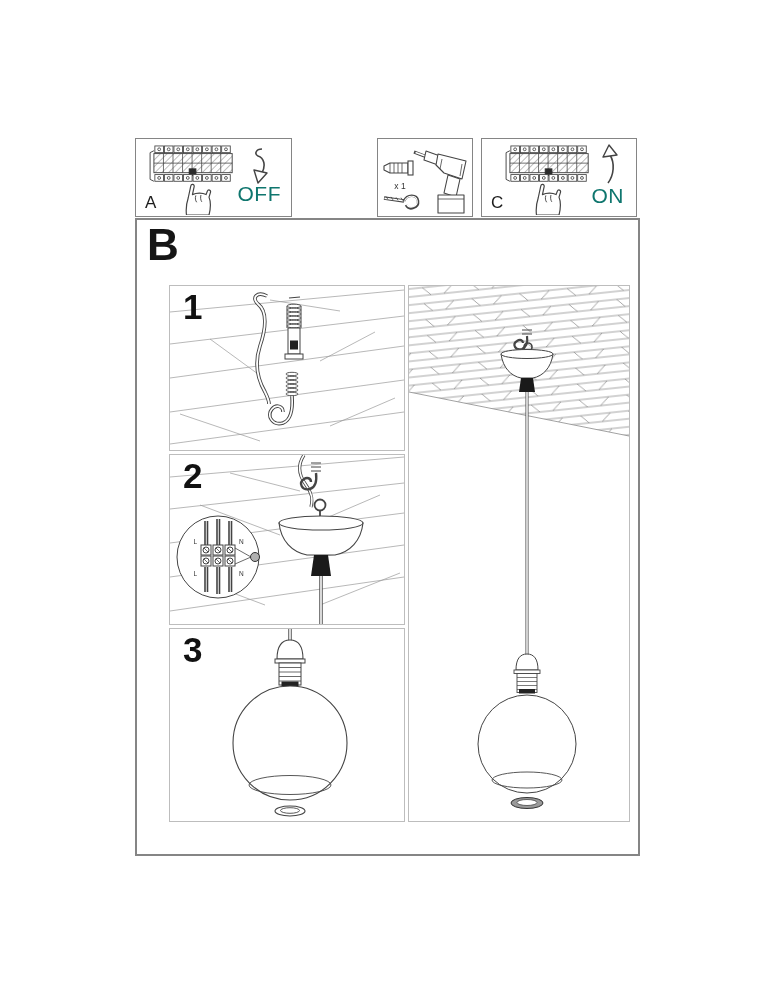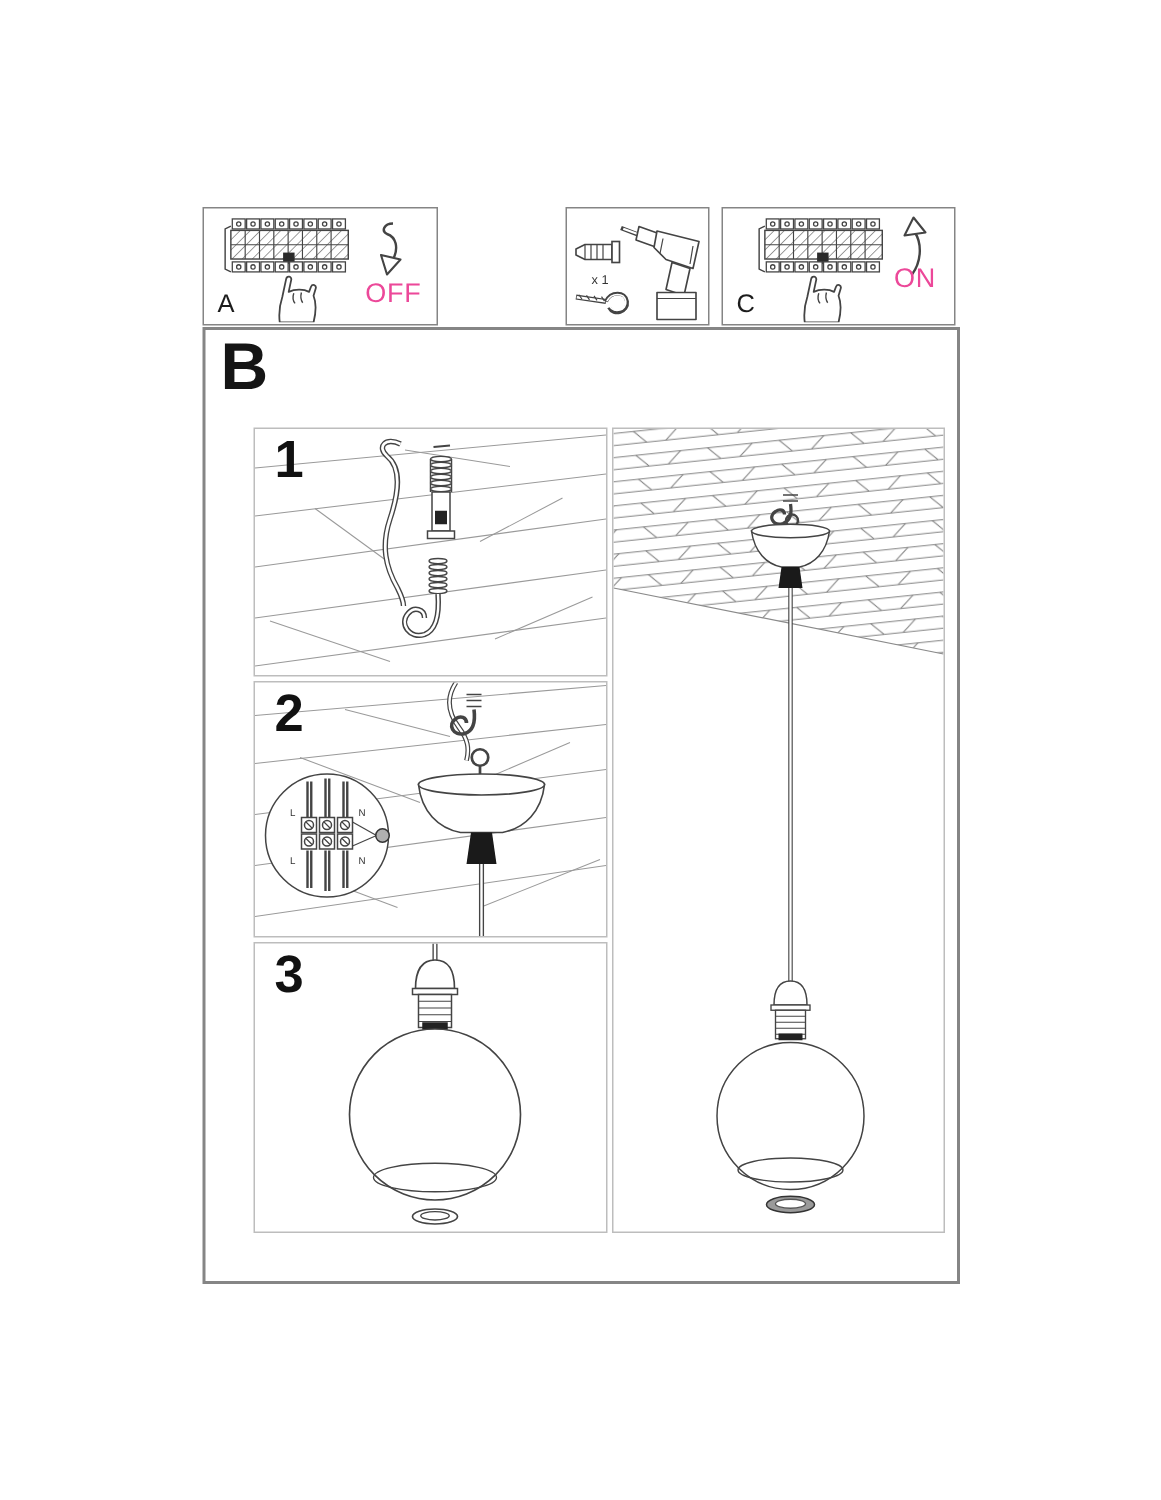--- a/index.html
+++ b/index.html
@@ -1,20 +1,20 @@
 <!DOCTYPE html>
 <html><head>
 <meta charset="utf-8">
 <style>
   html,body{margin:0;padding:0;background:#fff;}
   .page{position:relative;width:774px;height:1000px;background:#fff;
         font-family:"Liberation Sans",sans-serif;color:#222;overflow:hidden;}
   .frame{position:absolute;background:#fff;border:1.5px solid #858585;box-sizing:border-box;}
   .corner-label{position:absolute;left:9px;bottom:3px;font-size:17px;font-weight:500;color:#1c1c1c;}
-  .state-label{position:absolute;font-size:18px;font-weight:500;letter-spacing:.5px;color:#ec4899;}
+  .state-label{position:absolute;font-size:21px;font-weight:500;letter-spacing:.5px;color:#0f766e;}
   .instructions{position:absolute;left:377px;top:221px;width:262px;
                 font-size:10.3px;line-height:15.5px;color:#3a3a3a;}
   .bigbox-label{position:absolute;left:10px;top:0px;font-size:44px;font-weight:600;color:#151515;}
   .illu{position:absolute;left:32px;top:65px;width:461px;height:537px;}
   .panel{position:absolute;background:#fff;border:1px solid #bdbdbd;box-sizing:border-box;}
   .step-num{position:absolute;left:13px;top:1px;font-size:35px;font-weight:600;color:#111;}
   svg{display:block;}
   svg text{font-family:"Liberation Sans",sans-serif;}
 </style>
 </head>
@@ -148,21 +148,21 @@
 
   <div class="frame" style="left:481px;top:138px;width:156px;height:79px;">
     <svg width="153" height="76" viewBox="0 0 153 76">
       <use href="#sym-breaker" x="22" y="6" width="92" height="42"></use>
       <use href="#sym-hand" x="46" y="42" width="34" height="34"></use>
       <g>
         <path d="M126,44 C132,36 133,24 128,16" fill="none" stroke="#444" stroke-width="1.6"></path>
         <polygon points="127,6 121,18 135,16" fill="#fff" stroke="#444" stroke-width="1.4" stroke-linejoin="round"></polygon>
       </g>
     </svg>
-    <div class="state-label" style="right:12px;bottom:20px;">ON</div>
+    <div class="state-label" style="right:12px;bottom:8px;">ON</div>
     <div class="corner-label">C</div>
   </div>
 
   <div class="instructions">
     <div>Instrukcja montażu / instalation instructions / Montageanleitung</div>
     <div>Lampa wisząca / Pendant lamp / Hängelampe</div>
   </div>
 
   <div class="frame" style="left:135px;top:218px;width:505px;height:638px;border-width:2px;">
     <div class="bigbox-label">B</div>

